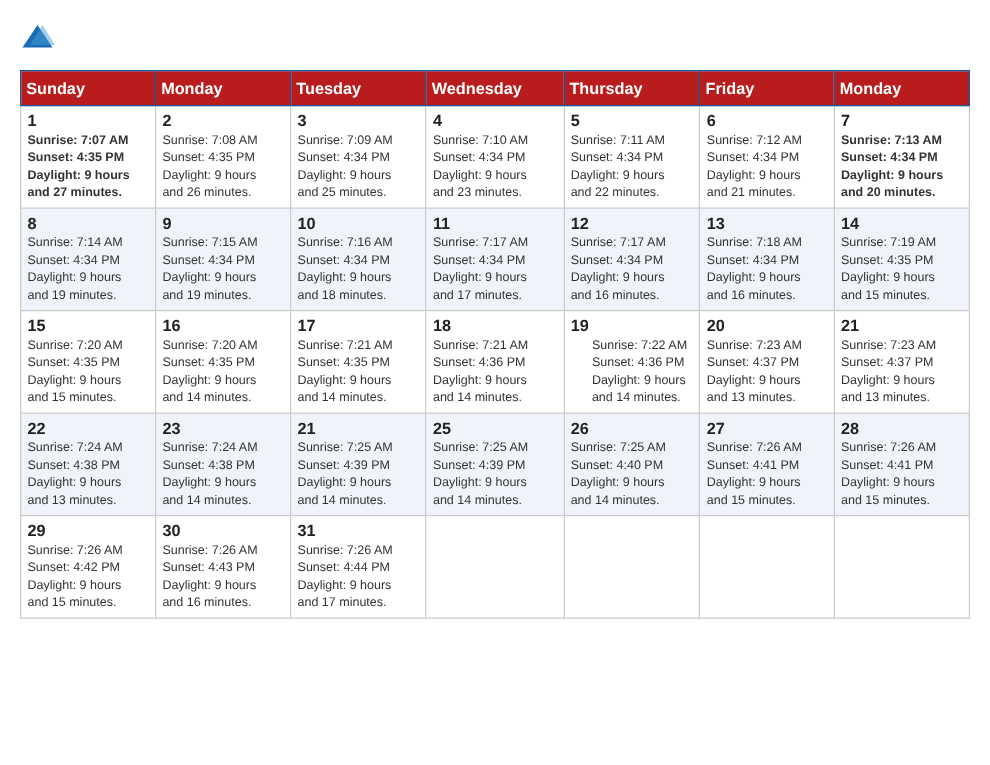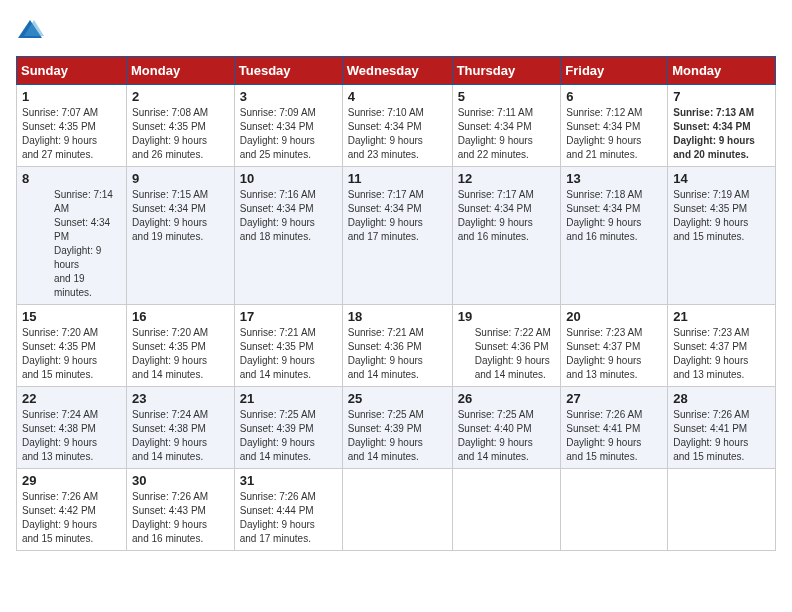--- a/index.html
+++ b/index.html
@@ -114,21 +114,21 @@
         <th>Wednesday</th>
         <th>Thursday</th>
         <th>Friday</th>
         <th>Monday</th>
       </tr>
   </thead>
   <tbody id="cal-body">
   <tr>
         <td>
           <span class="day-num">1</span>
-          <div class="day-info" style="white-space: pre-line;">Sunrise: 7:07 AM
+          <div class="day-info" style="white-space: pre-line; font-weight: bold;">Sunrise: 7:07 AM
 Sunset: 4:35 PM
 Daylight: 9 hours
 and 27 minutes.</div>
         </td>
         <td>
           <span class="day-num">2</span>
           <div class="day-info" style="white-space: pre-line;">Sunrise: 7:08 AM
 Sunset: 4:35 PM
 Daylight: 9 hours
 and 26 minutes.</div>
@@ -165,21 +165,21 @@
           <span class="day-num">7</span>
           <div class="day-info" style="white-space: pre-line; font-weight: bold;">Sunrise: 7:13 AM
 Sunset: 4:34 PM
 Daylight: 9 hours
 and 20 minutes.</div>
         </td>
       </tr>
       <tr>
         <td>
           <span class="day-num">8</span>
-          <div class="day-info" style="white-space: pre-line; margin-left: 32px;">Sunrise: 7:14 AM
+          <div class="day-info" style="white-space: pre-line;">Sunrise: 7:14 AM
 Sunset: 4:34 PM
 Daylight: 9 hours
 and 19 minutes.</div>
         </td>
         <td>
           <span class="day-num">9</span>
           <div class="day-info" style="white-space: pre-line;">Sunrise: 7:15 AM
 Sunset: 4:34 PM
 Daylight: 9 hours
 and 19 minutes.</div>

